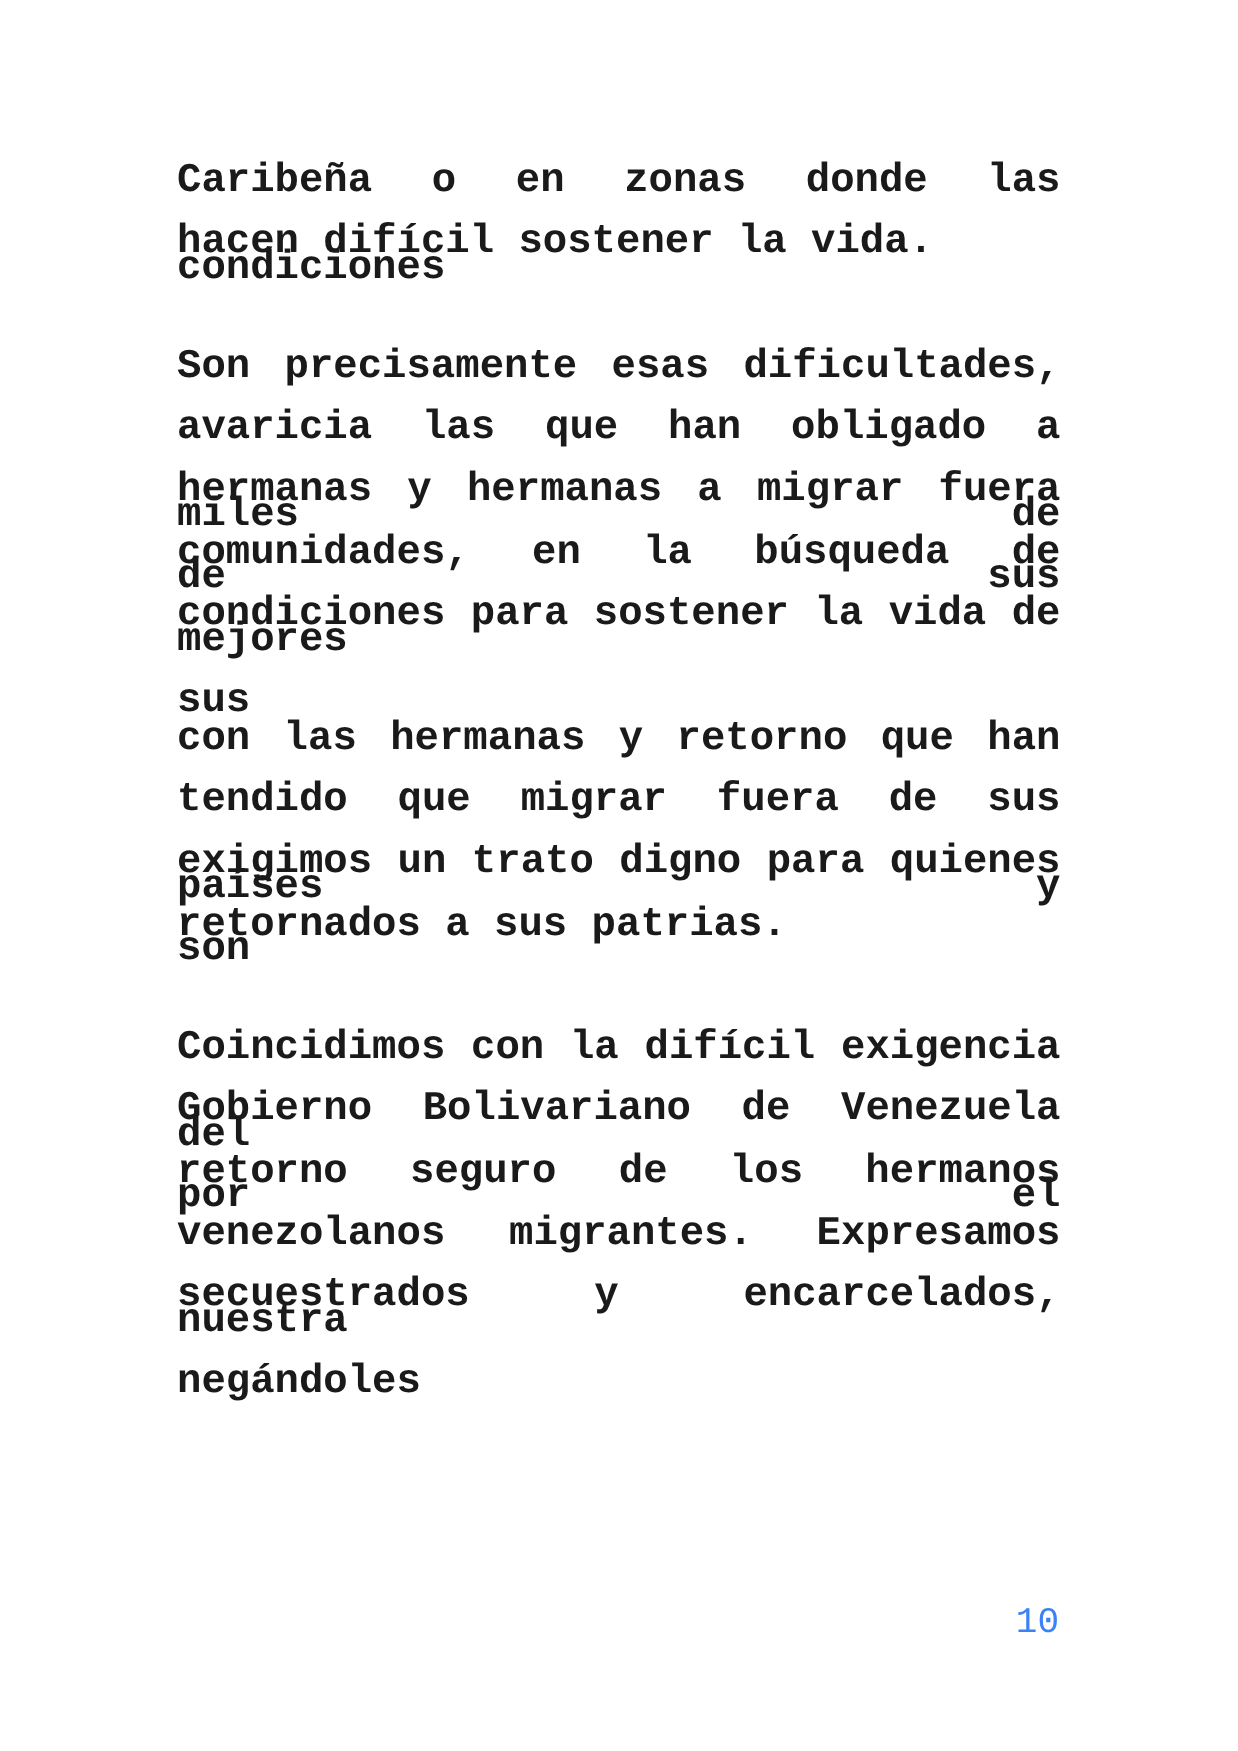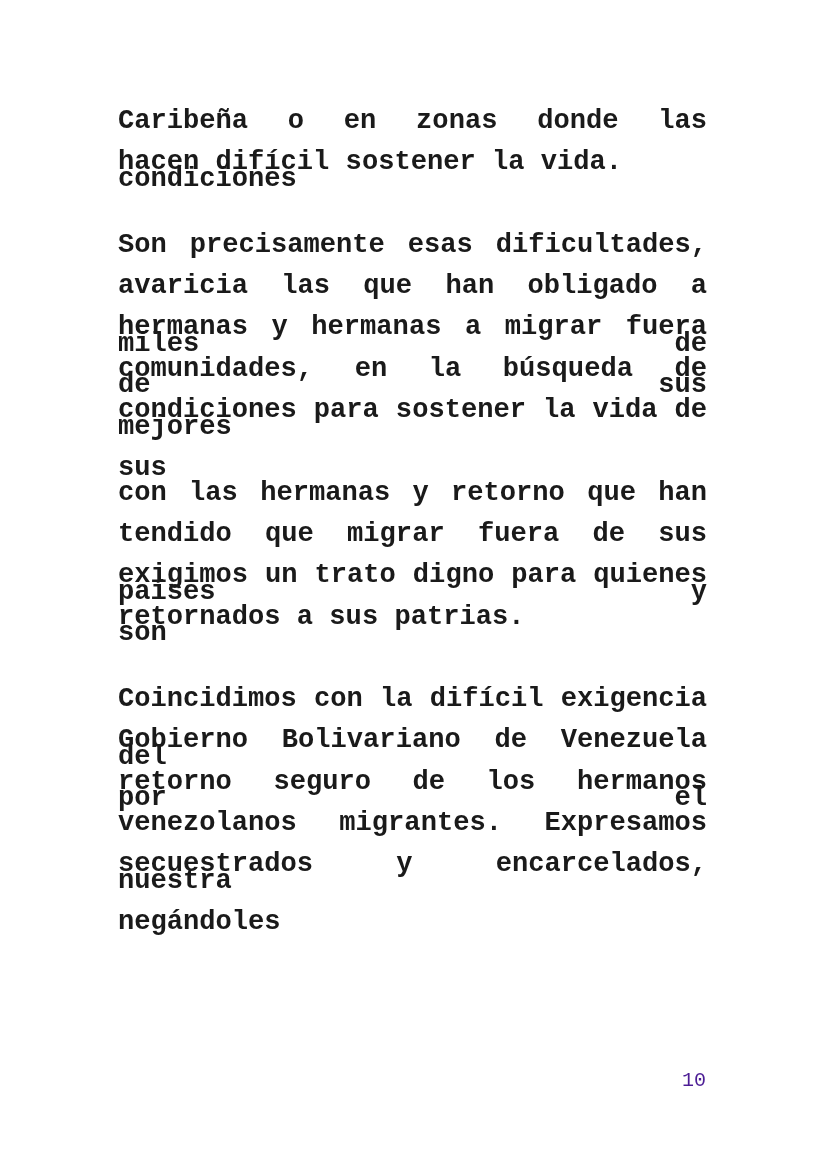--- a/index.html
+++ b/index.html
@@ -10,21 +10,21 @@
     font-family: "Liberation Mono", "DejaVu Sans Mono", monospace;
     font-weight: bold; font-size: 27.1px; line-height: 58px; color: #1a1a1a;
   }
   .para { margin: 0; text-align: justify; }
   .line { display: block; white-space: nowrap; height: 41.3px; }
   .line.j { text-align-last: justify; text-align: justify; white-space: normal; }
   .gap { height: 41.3px; }
   .page-number {
     position: absolute; left: 640px; top: 1069px; width: 66px; text-align: right;
     font-family: "Liberation Mono", "DejaVu Sans Mono", monospace;
-    font-size: 20px; color: #4c1d95; font-weight: normal;
+    font-size: 24px; color: #3b82f6; font-weight: normal;
   }
 </style>
 </head>
 <body>
 
 <div class="page">
   <div class="text">
     <p class="para">
       <span class="line j">Caribeña o en zonas donde las condiciones</span>
       <span class="line">hacen difícil sostener la vida.</span>

